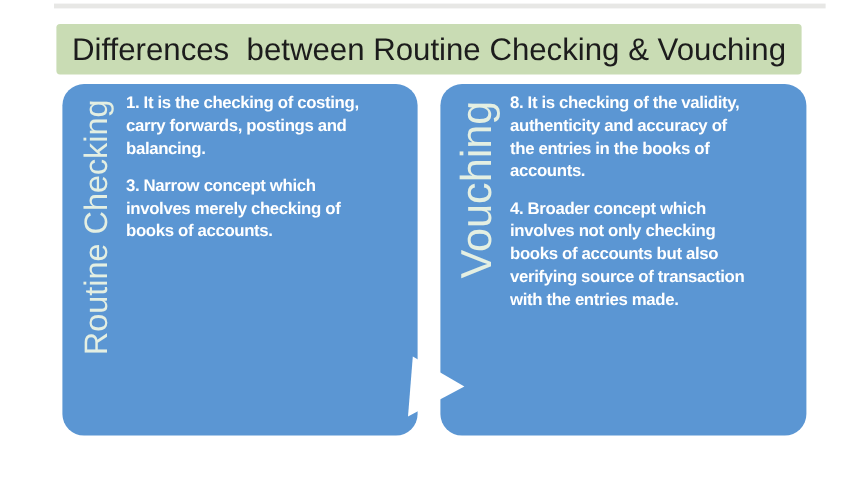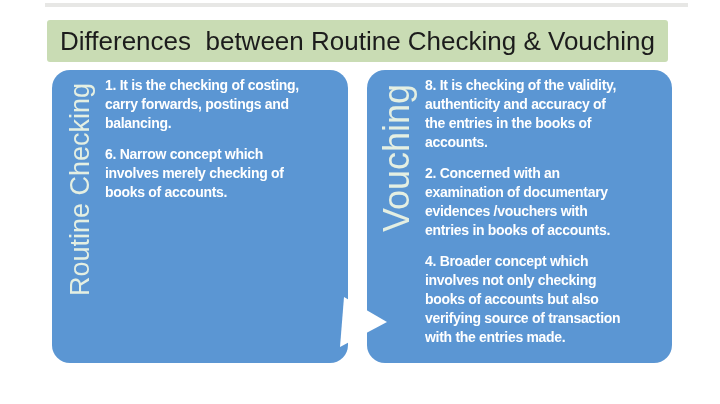--- a/index.html
+++ b/index.html
@@ -117,37 +117,33 @@
   <div class="title-bar">
     <span class="title-text">Differences  between Routine Checking &amp; Vouching</span>
   </div>
 
   <div class="box box-left">
     <div class="vlabel vlabel-left">Routine Checking</div>
     <div class="content content-left">
       <p>1. It is the checking of costing,
 carry forwards, postings and
 balancing.</p>
-      <p>6. Narrow concept which
+      <p>3. Narrow concept which
 involves merely checking of
 books of accounts.</p>
     </div>
   </div>
 
   <div class="box box-right">
     <div class="vlabel vlabel-right">Vouching</div>
     <div class="content content-right">
       <p>8. It is checking of the validity,
 authenticity and accuracy of
 the entries in the books of
 accounts.</p>
-      <p>2. Concerned with an
-examination of documentary
-evidences /vouchers with
-entries in books of accounts.</p>
       <p>4. Broader concept which
 involves not only checking
 books of accounts but also
 verifying source of transaction
 with the entries made.</p>
     </div>
   </div>
 
   <svg class="arrow-svg" viewBox="0 0 720 404" xmlns="http://www.w3.org/2000/svg">
     <polygon points="344,297 387,322 340,347" fill="#ffffff"></polygon>

